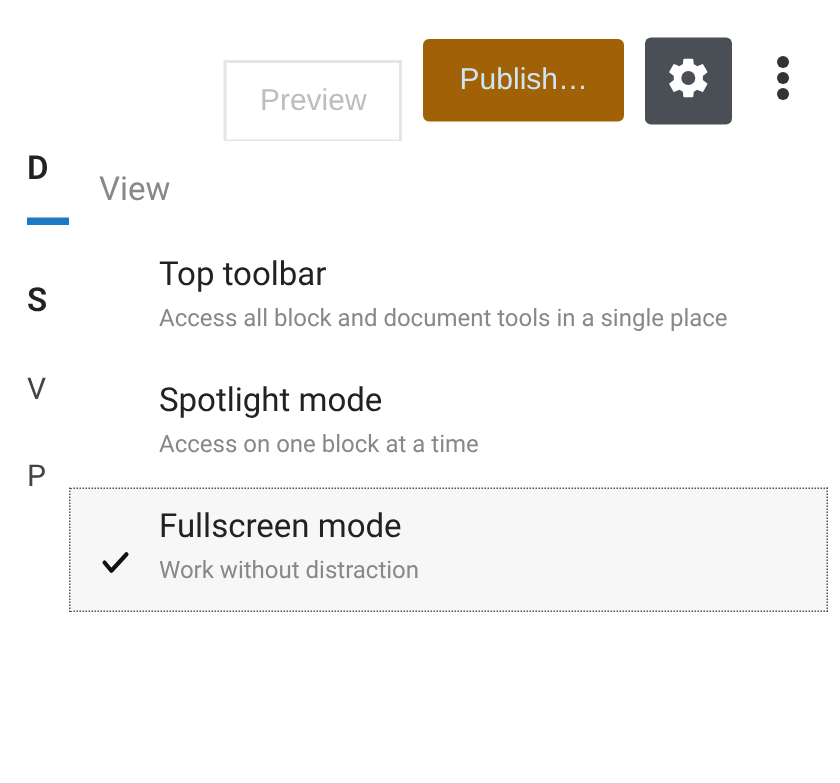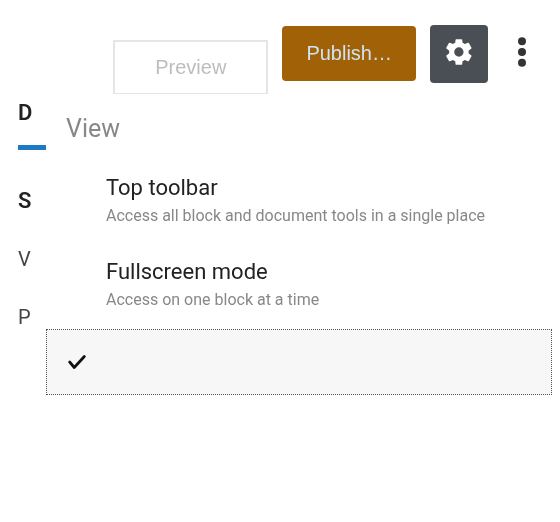--- a/index.html
+++ b/index.html
@@ -16,21 +16,21 @@
     justify-content: flex-end;
     align-items: center;
     padding: 12px 18px 24px 18px;
     gap: 14px;
   }
   .btn-preview {
     border: 2px solid #e5e5e5;
     background: #fff;
     color: #bdbdbd;
     font-size: 20px;
-    padding: 14px 40px;
+    padding: 14px 22px;
     border-radius: 0;
     cursor: pointer;
     margin-top: 28px;
   }
   .btn-publish {
     border: none;
     background: #a16207;
     color: #cfe4f2;
     font-size: 20px;
     padding: 16px 24px;
@@ -103,21 +103,21 @@
     position: absolute;
     top: -10px;
     right: 24px;
     width: 0;
     height: 0;
     border-left: 12px solid transparent;
     border-right: 12px solid transparent;
     border-bottom: 12px solid #fff;
   }
   .dropdown-header {
-    font-size: 25px;
+    font-size: 22px;
     color: #888;
     padding: 6px 20px 18px 20px;
   }
   .menu-item {
     display: flex;
     align-items: flex-end;
     padding: 14px 20px 18px 20px;
   }
   .menu-item .check {
     width: 40px;
@@ -181,27 +181,31 @@
     <div class="check"></div>
     <div class="content">
       <div class="title">Top toolbar</div>
       <div class="desc">Access all block and document tools in a single place</div>
     </div>
   </div>
 
   <div class="menu-item">
     <div class="check"></div>
     <div class="content">
-      <div class="title">Fullscreen mode</div>
+      <div class="title">Spotlight mode</div>
       <div class="desc">Access on one block at a time</div>
     </div>
   </div>
 
   <div class="menu-item selected">
     <div class="check">
       <span>
         <svg width="22" height="22" viewBox="0 0 24 24" fill="none" stroke="#111" stroke-width="3" stroke-linecap="round" stroke-linejoin="round">
             <polyline points="4 12 9 18 20 6"></polyline>
           </svg>
       </span>
     </div>
+    <div class="content">
+      <div class="title">Fullscreen mode</div>
+      <div class="desc">Work without distraction</div>
+    </div>
   </div>
 </div>
 
 </body></html>

